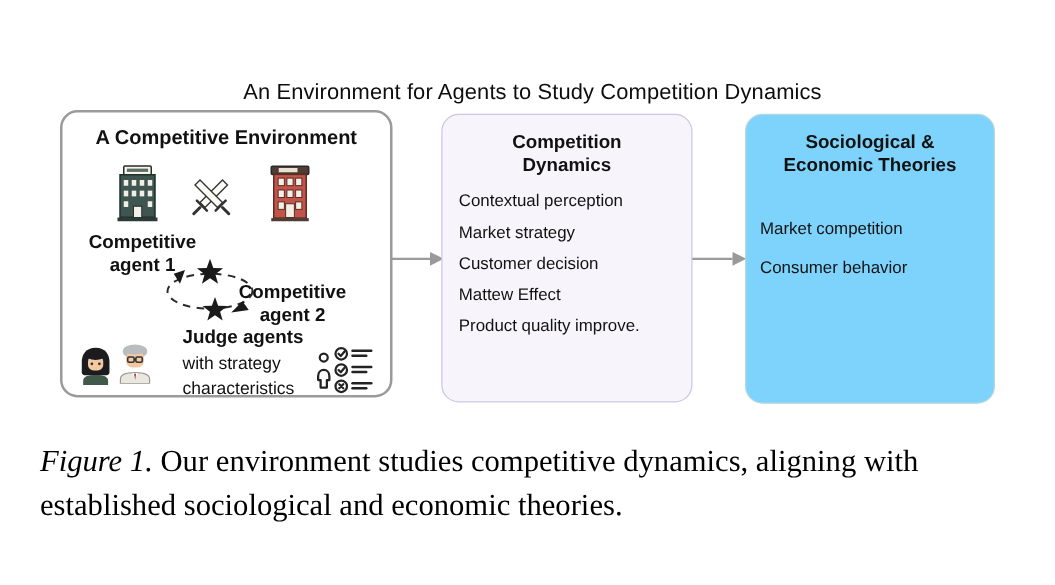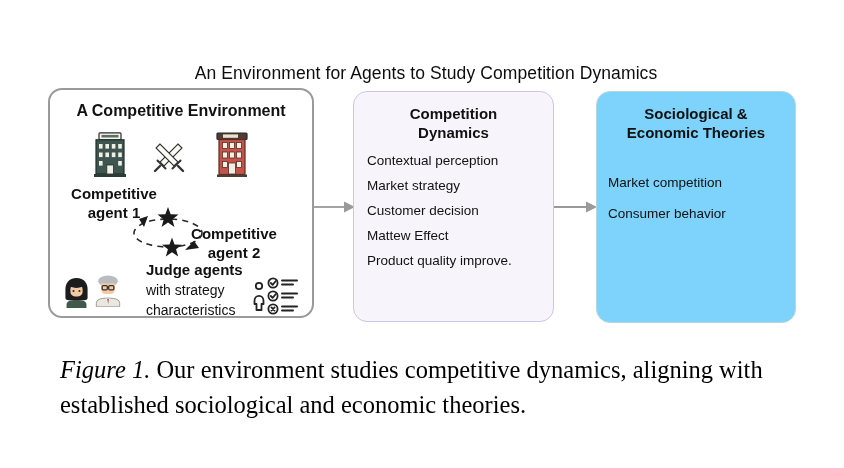--- a/index.html
+++ b/index.html
@@ -40,21 +40,21 @@
   .b2-list { position:absolute; top:56px; left:13px; font-size:13.5px; }
   .b2-list div { line-height:25px; }
   .b3-list { position:absolute; top:75px; left:11px; font-size:13.5px; }
   .b3-list div { line-height:31px; }
 
   .arrow { position:absolute; }
   .arrow1 { left:313px; top:200px; }
   .arrow2 { left:553px; top:200px; }
 
   .caption {
-    position:absolute; left:60px; top:352px; width:760px;
+    position:absolute; left:32px; top:352px; width:760px;
     font-family:"Liberation Serif", serif; font-size:24.5px; line-height:35px; color:#000;
   }
   .cap-it { font-style:italic; }
 </style>
 </head>
 <body>
 
 <div>
 
   <div class="fig-title">An Environment for Agents to Study Competition Dynamics</div>

